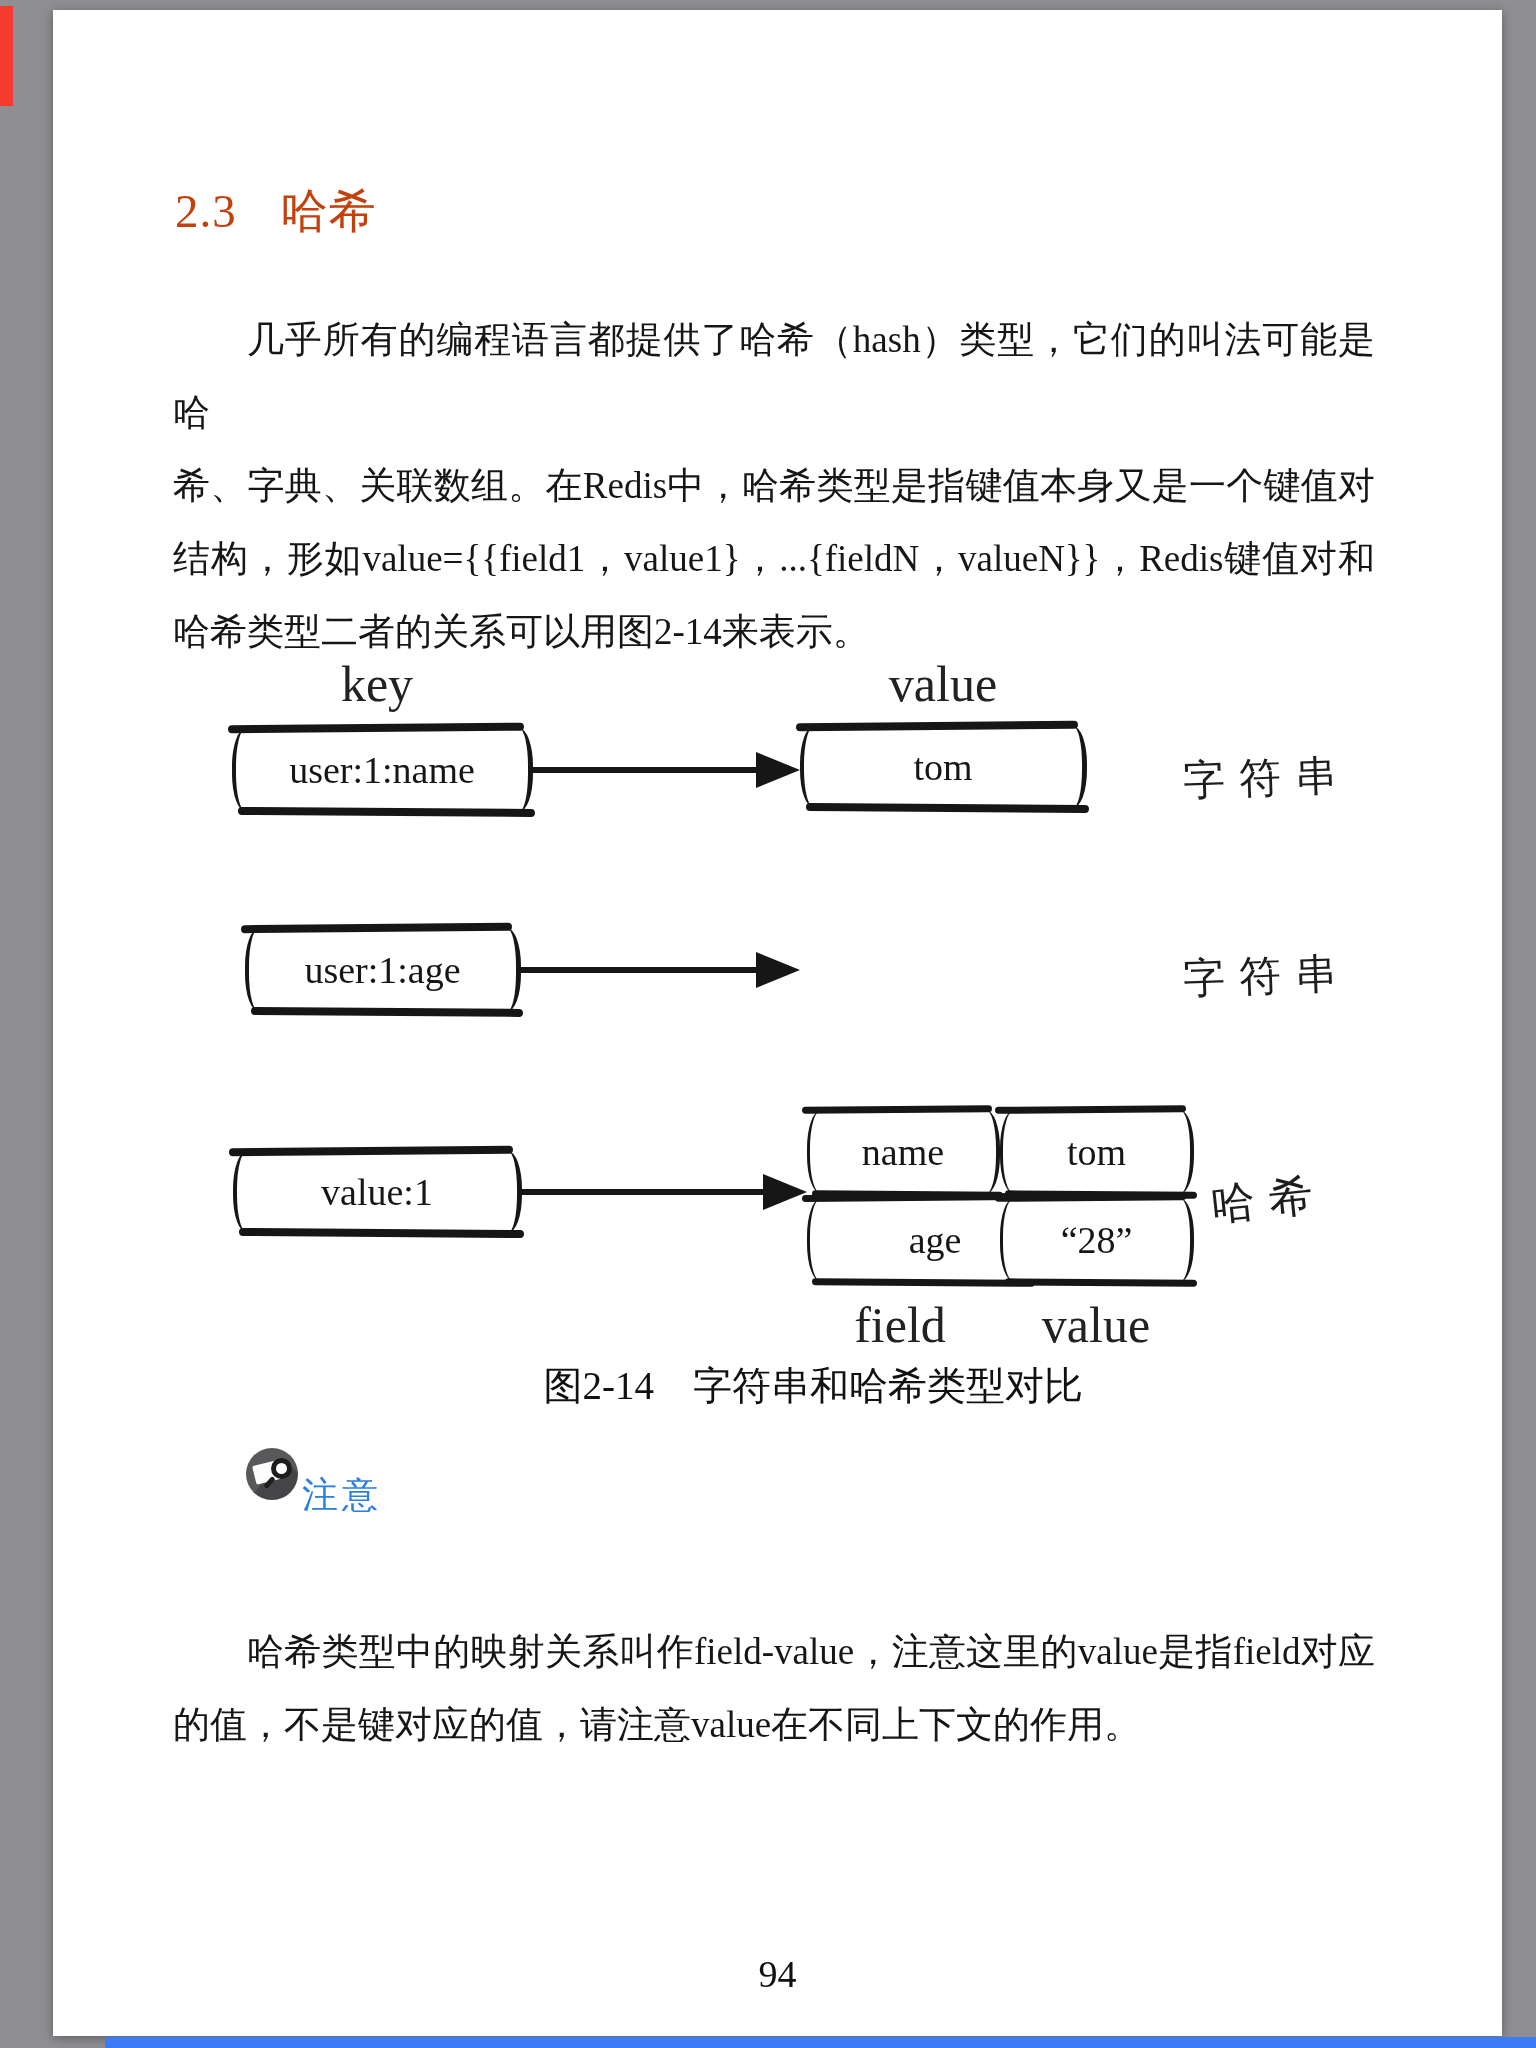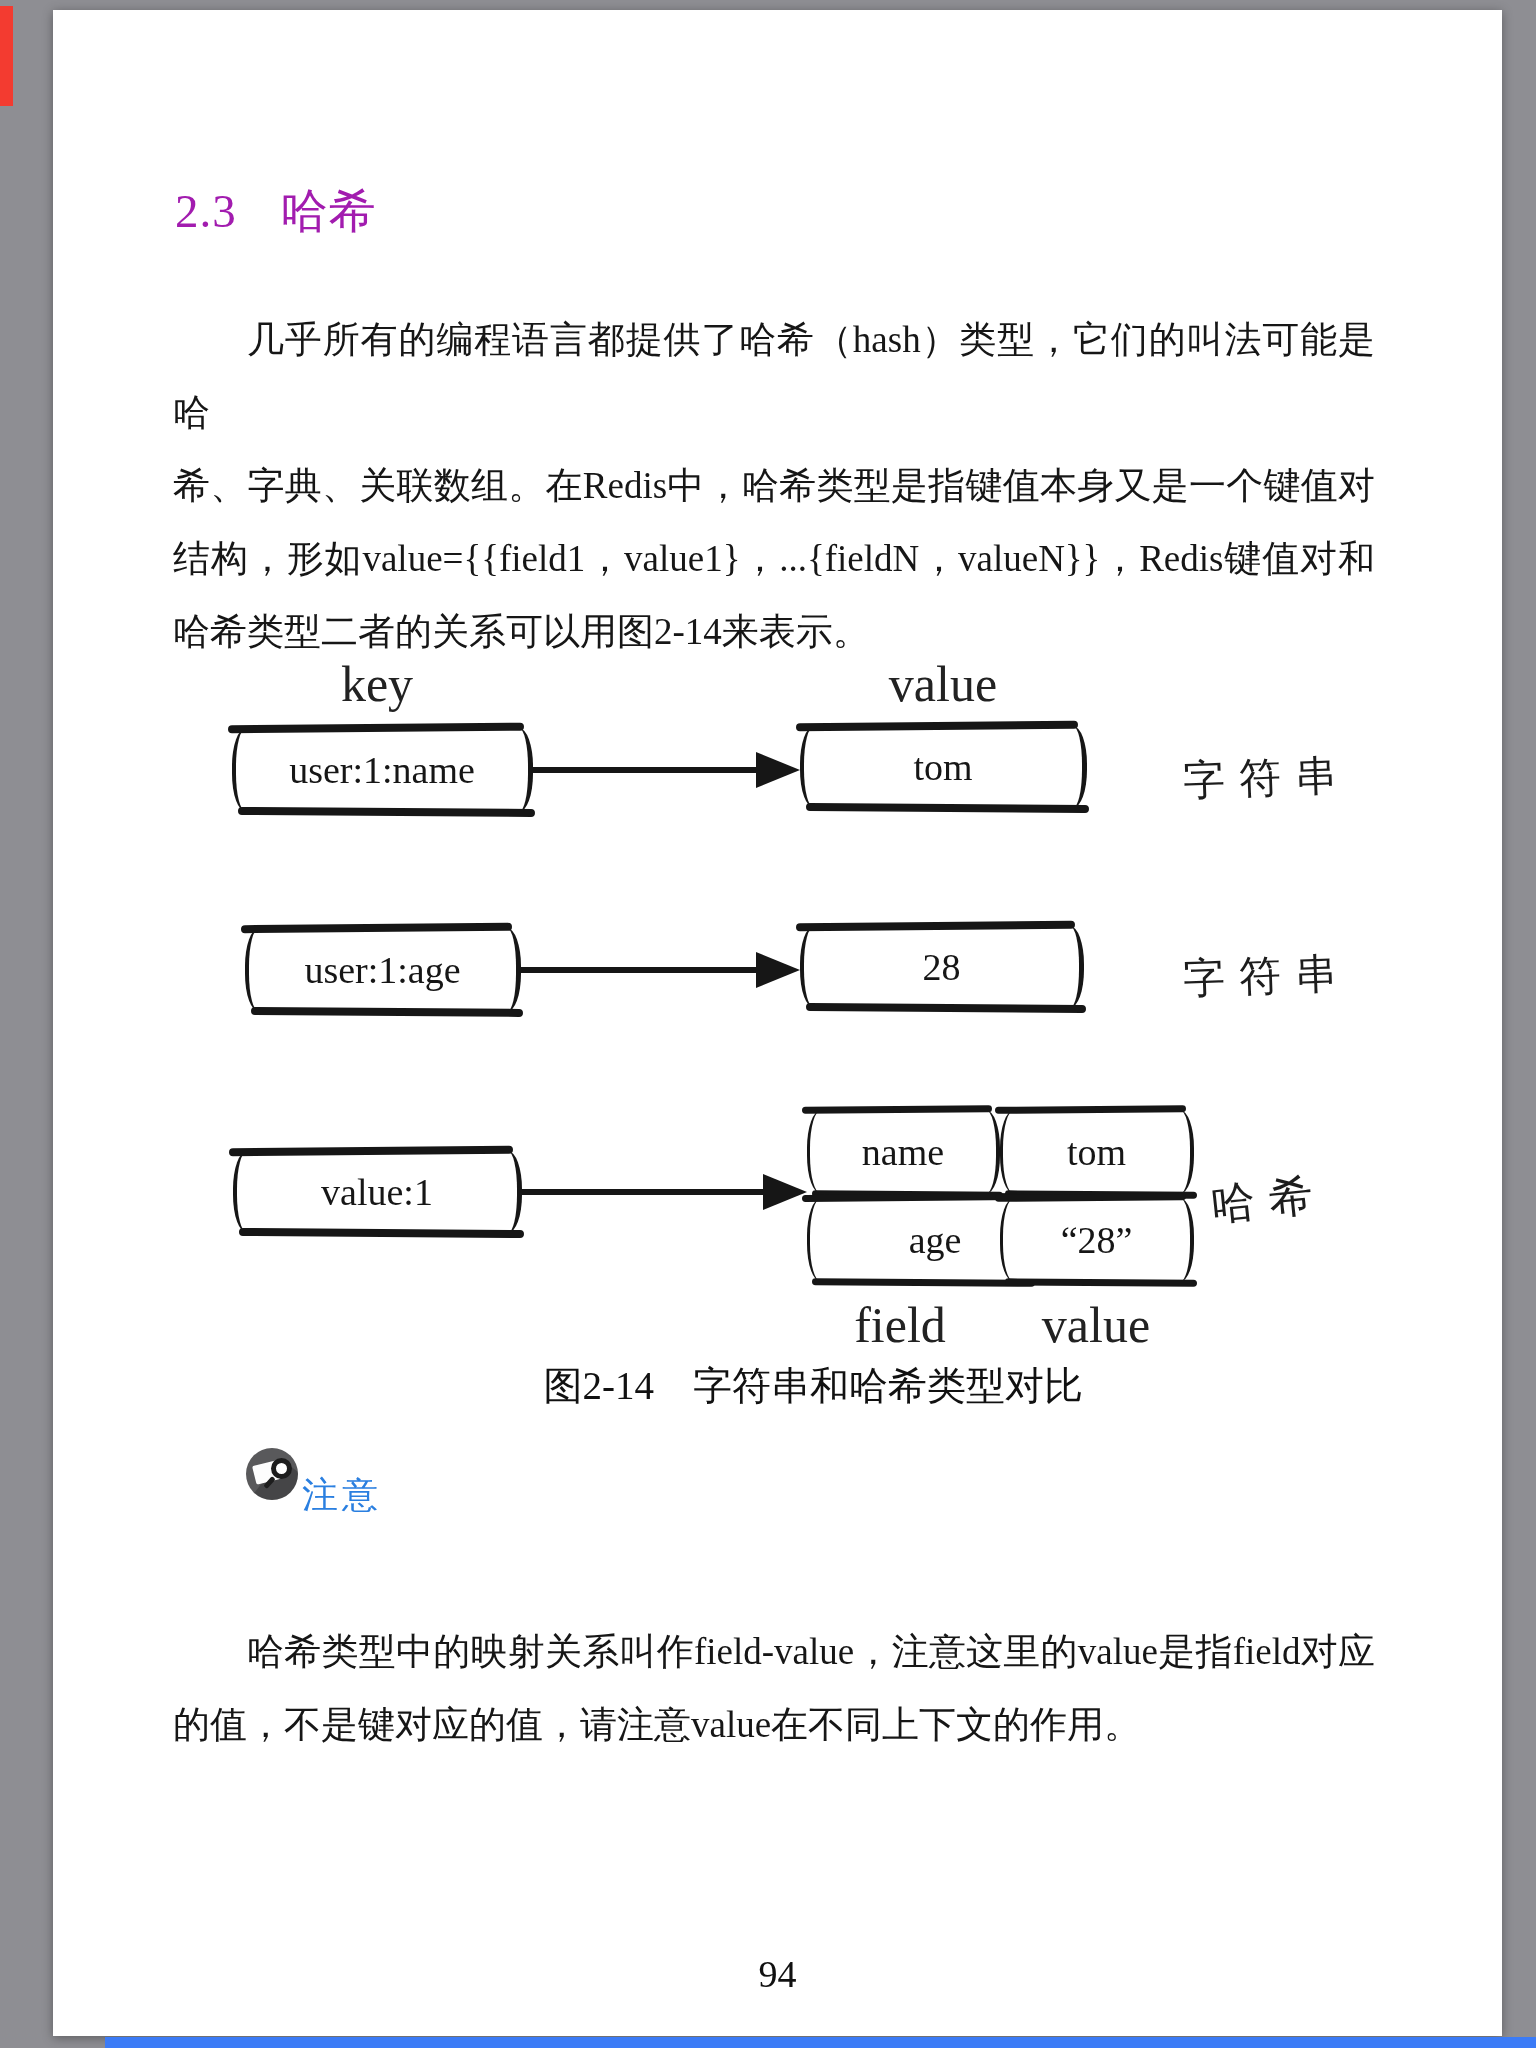--- a/index.html
+++ b/index.html
@@ -18,21 +18,21 @@
   }
   .edge-red{
     position:absolute;left:0;top:6px;width:13px;height:100px;background:#f33b30;
   }
   .edge-blue{
     position:absolute;left:105px;right:0;bottom:0;height:11px;background:#3b7bf6;
   }
   
   .heading{
     position:absolute;left:122px;top:170px;
-    font-size:47px;color:#a21caf;letter-spacing:1px;
+    font-size:47px;color:#c2410c;letter-spacing:1px;
   }
   .heading .num{margin-right:44px;}
   
   .para{
     position:absolute;left:120px;width:1202px;
     font-size:37px;line-height:73px;color:#161616;
   }
   .p1{top:293px;}
   .p2{top:1605px;}
   .jline{text-align:justify;text-align-last:justify;}
@@ -115,23 +115,20 @@
   <div class="arrow" style="left:475px;top:757px;width:230px;"></div>
   <div class="sbox" style="left:747px;top:716px;width:278px;height:82px;">
     <span>tom</span>
   </div>
   <div class="hand" style="left:1130px;top:740px;">字符串</div>
 
   <div class="sbox" style="left:192px;top:918px;width:267px;height:84px;">
     <span>user:1:age</span>
   </div>
   <div class="arrow" style="left:463px;top:957px;width:242px;"></div>
-  <div class="sbox" style="left:747px;top:916px;width:275px;height:82px;">
-    <span>28</span>
-  </div>
   <div class="hand" style="left:1130px;top:938px;">字符串</div>
 
   <div class="sbox" style="left:180px;top:1141px;width:280px;height:82px;">
     <span>value:1</span>
   </div>
   <div class="arrow" style="left:464px;top:1179px;width:248px;"></div>
 
   <div class="sbox cell" style="left:754px;top:1100px;width:186px;height:84px;">
     <span>name</span>
   </div>

